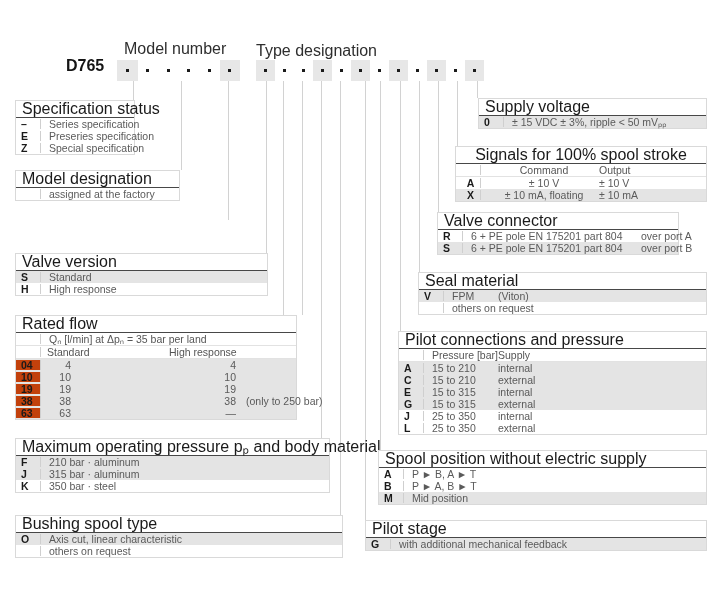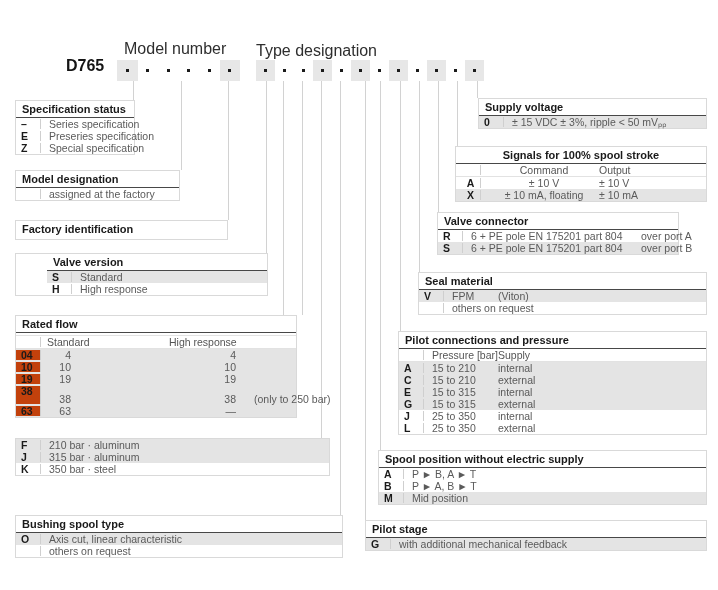--- a/index.html
+++ b/index.html
@@ -14,51 +14,51 @@
   #strip-model{left:117px;}
   #strip-type{left:256px;}
   .strip-cell{display:flex;align-items:center;justify-content:space-around;height:100%;}
   .cell-gray{background:#e7e7e7;}
   .cell-white{background:#ffffff;}
   .dot{width:3px;height:3px;background:#1b1b1b;}
   
   .lead{position:absolute;width:1px;background:#d2d2d2;}
   
   .box{position:absolute;background:#fff;border:1px solid #d9d9d9;box-sizing:border-box;}
-  .box-header{font-size:11px;font-weight:bold;color:#1a1a1a;line-height:12px;
+  .box-header{font-size:16px;font-weight:normal;color:#1a1a1a;line-height:12px;
               padding:2px 6px 2px 6px;border-bottom:1px solid #474747;white-space:nowrap;}
   #b-factory .box-header{border-bottom:none;padding-bottom:4px;}
   .row{display:flex;align-items:baseline;font-size:10.5px;line-height:10px;
        color:#5a5a5a;padding:1px 0;white-space:nowrap;}
   .row.shaded{background:#e4e4e4;}
   .code{flex:0 0 19px;padding-left:5px;font-weight:bold;color:#1a1a1a;
         border-right:1px solid #cfcfcf;align-self:stretch;}
   .cell{display:block;}
   .c0{padding-left:8px;}
   .colhead,.subhead{color:#555;border-bottom:1px solid #e2e2e2;}
   .colhead .cell,.subhead .cell{color:#555;}
   
   #b-spec{left:15px;top:100px;width:120px;}
   #b-modeldes{left:15px;top:170px;width:165px;}
   #b-factory{left:15px;top:220px;width:213px;}
-  #b-vversion{left:15px;top:253px;width:253px;padding-left:31px;}
+  #b-vversion{left:15px;top:253px;width:253px;}
   #b-rated{left:15px;top:315px;width:282px;}
   #b-maxp{left:15px;top:438px;width:315px;}
   #b-bushing{left:15px;top:515px;width:328px;}
   #b-supply{left:478px;top:98px;width:229px;}
   #b-signals{left:455px;top:146px;width:252px;text-align:center;}
   #b-connector{left:437px;top:212px;width:242px;}
   #b-seal{left:418px;top:272px;width:289px;}
   #b-pilotconn{left:398px;top:331px;width:309px;}
   #b-spool{left:378px;top:450px;width:329px;}
   #b-pilotstage{left:365px;top:520px;width:342px;}
   
   #b-rated .row .c0{flex:0 0 30px;text-align:right;padding-left:0;}
   #b-rated .row .c1{flex:0 0 165px;text-align:right;padding-left:0;}
-  #b-rated .row .c2{padding-left:18px;margin-top:8px;}
+  #b-rated .row .c2{padding-left:10px;}
   #b-rated .subhead .c0{flex:1;text-align:left;padding-left:8px;}
   #b-rated .colhead .c0{flex:0 0 122px;text-align:left;padding-left:6px;}
   #b-rated .colhead .c1{flex:1;text-align:left;padding-left:0;}
   #b-rated .row.shaded{background:#e4e4e4;}
   #b-rated .row.shaded .code{background:#c2410c;}
   
   #b-signals .c0{flex:0 0 110px;}
   
   #b-connector .c0{flex:0 0 170px;}
   
@@ -164,43 +164,41 @@
   <div class="box" id="b-modeldes">
     <div class="box-header">Model designation</div>
     <div>
         <div class="row">
           <span class="code"></span>
           <span class="cell c0">assigned at the factory</span>
         </div>
       </div>
   </div>
 
-  <div class="box" id="b-factory">
-    <div class="box-header">Factory identification</div>
-  </div>
 
   <div class="box" id="b-vversion">
     <div class="box-header">Valve version</div>
     <div>
         <div class="row shaded">
           <span class="code">S</span>
           <span class="cell c0">Standard</span>
         </div>
         <div class="row">
           <span class="code">H</span>
           <span class="cell c0">High response</span>
         </div>
       </div>
   </div>
 
   <div class="box" id="b-rated">
     <div class="box-header">Rated flow</div>
     <div>
         <div class="row subhead">
           <span class="code"></span>
+          <span class="cell c0">Qₙ [l/min] at Δpₙ = 35 bar per land</span>
         </div>
         <div class="row colhead">
           <span class="code"></span>
           <span class="cell c0">Standard</span>
           <span class="cell c1">High response</span>
         </div>
         <div class="row shaded">
           <span class="code">04</span>
           <span class="cell c0">4</span>
           <span class="cell c1">4</span>
@@ -227,20 +225,21 @@
         <div class="row shaded">
           <span class="code">63</span>
           <span class="cell c0">63</span>
           <span class="cell c1">—</span>
           <span class="cell c2"></span>
         </div>
       </div>
   </div>
 
   <div class="box" id="b-maxp">
+    <div class="box-header">Maximum operating pressure pₚ and body material</div>
     <div>
         <div class="row shaded">
           <span class="code">F</span>
           <span class="cell c0">210 bar · aluminum</span>
         </div>
         <div class="row shaded">
           <span class="code">J</span>
           <span class="cell c0">315 bar · aluminum</span>
         </div>
         <div class="row">

